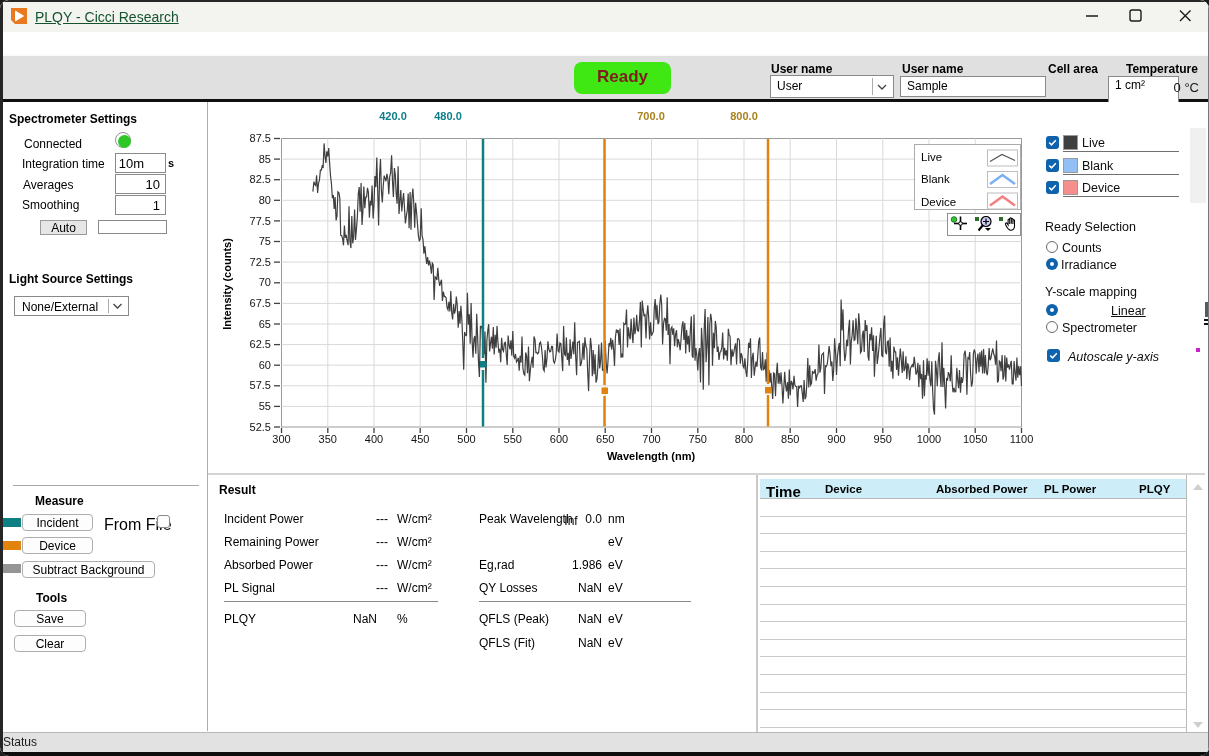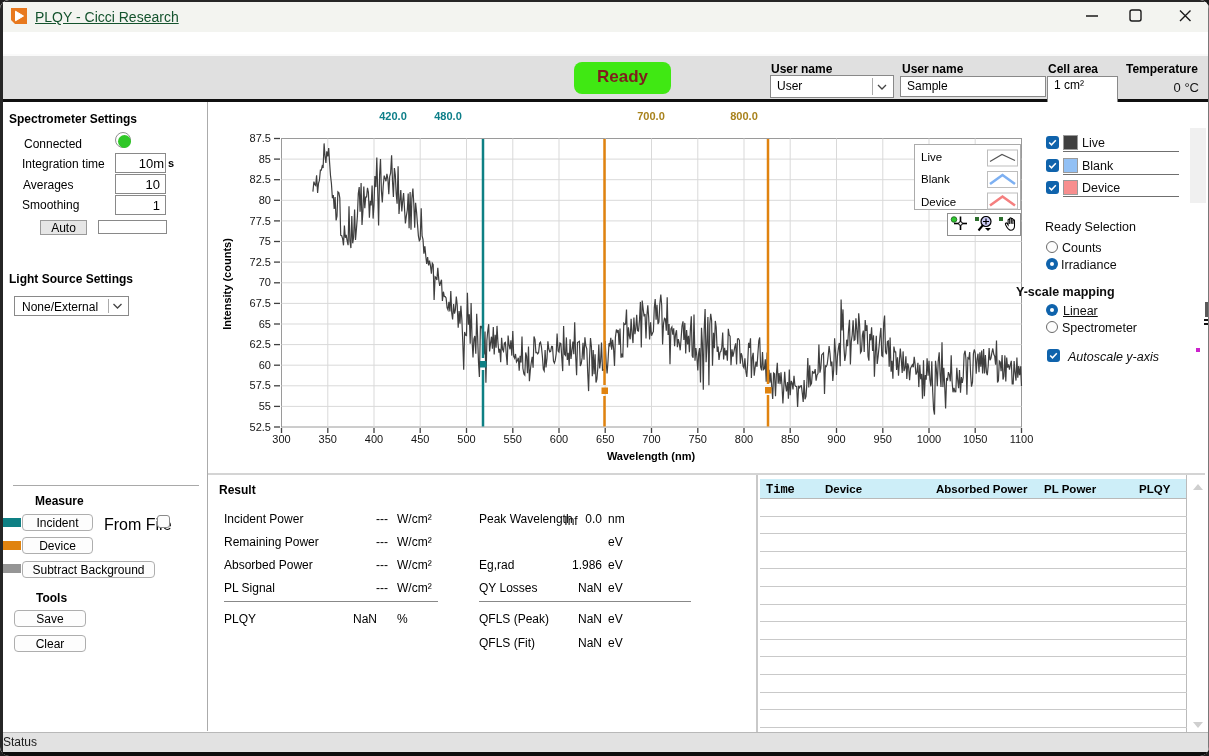--- a/index.html
+++ b/index.html
@@ -47,35 +47,35 @@
   <div class="abs" style="left:0;top:54px;width:100%;height:1.5px;background:#fafafa;z-index:5;"></div>
   <div class="abs" id="toolbar">
     <div class="abs" style="left:574px;top:7px;width:97px;height:32px;background:#40e813;color:#7f1d1d;font-size:17px;font-weight:bold;text-align:center;padding-top:5px;border-radius:8px;">Ready</div>
     <div class="blab" style="left:771px;top:7px">User name</div>
     <div class="inp" style="left:770px;top:20px;width:124px;height:23px;padding:3px 0 0 6px;">User<span style="position:absolute;right:2px;top:2px;bottom:2px;width:19px;border-left:1px solid #ababab;"><svg width="18" height="17" viewBox="0 0 18 17">
             <path d="M5,7 L9,11 L13,7" fill="none" stroke="#444" stroke-width="1.3"></path>
           </svg></span></div>
     <div class="blab" style="left:902px;top:7px">User name</div>
     <div class="inp" style="left:900px;top:21px;width:146px;height:21px;padding:2px 0 0 6px;">Sample</div>
     <div class="blab" style="left:1048px;top:7px">Cell area</div>
-    <div class="inp" style="left:1047px;top:21px;width:71px;height:27px;padding:1px 0 0 6px;">1 cm²</div>
+    <div class="inp" style="left:1108px;top:21px;width:71px;height:27px;padding:1px 0 0 6px;">1 cm²</div>
     <div class="blab" style="left:1126px;top:7px">Temperature</div>
     <div class="abs" style="left:1120px;top:25px;width:79px;text-align:right;font-size:13px;color:#141414;">0 °C</div>
   </div>
 
   <div class="abs" id="content" style="left:0;top:102px;width:1205px;height:629px;background:#fff;">
     <div class="abs" style="left:207px;top:0;width:1px;height:629px;background:#ababab;"></div>
     <div class="abs" style="left:208px;top:371px;width:997px;height:2px;background:#d4d4d4;"></div>
 
     <div class="blab" style="left:9px;top:10px;">Spectrometer Settings</div>
     <div class="res" style="left:24px;top:35px;">Connected</div>
     <div class="abs" style="left:114.5px;top:29.5px;width:16px;height:16px;border-radius:50%;border:1.5px solid #909090;background:#fff;"></div>
     <div class="abs" style="left:117.5px;top:32.5px;width:13px;height:13px;border-radius:50%;background:#2fc727;"></div>
     <div class="res" style="left:22px;top:55px;">Integration time</div>
-    <div class="inp" style="left:115px;top:51px;width:51px;height:20px;font-size:13px;text-align:right;padding:2px 1px 0 0;">10m</div>
+    <div class="inp" style="left:115px;top:51px;width:51px;height:20px;font-size:13px;text-align:right;padding:2px 21px 0 0;">10m</div>
     <div class="res" style="left:168px;top:55px;font-weight:bold;font-size:11px;">s</div>
     <div class="res" style="left:23px;top:76px;">Averages</div>
     <div class="inp" style="left:115px;top:72px;width:51px;height:20px;font-size:13px;text-align:right;padding:2px 5px 0 0;">10</div>
     <div class="res" style="left:22px;top:96px;text-align:center;">Smoothing</div>
     <div class="inp" style="left:115px;top:93px;width:51px;height:20px;font-size:13px;text-align:right;padding:2px 5px 0 0;">1</div>
     <div class="btn" style="left:40px;top:118px;width:47px;height:15px;background:#e6e6e6;border:1px solid #9a9a9a;border-radius:0;font-size:12px;">Auto</div>
     <div class="inp" style="left:98px;top:118px;width:69px;height:14px;"></div>
     <div class="blab" style="left:9px;top:170px;">Light Source Settings</div>
     <div class="inp" style="left:14px;top:194px;width:115px;height:20px;padding:3px 0 0 7px;">None/External<span style="position:absolute;right:2px;top:2px;bottom:2px;width:18px;border-left:1px solid #ababab;"><svg width="17" height="14" viewBox="0 0 17 14">
             <path d="M4.5,5 L8.5,9 L12.5,5" fill="none" stroke="#444" stroke-width="1.3"></path>
@@ -262,23 +262,23 @@
       </div>
     <div class="swatch" style="left:1063px;top:78px;background:#f78e8e;"></div>
     <div class="rl" style="left:1082px;top:79px;">Device</div>
     <div class="abs" style="left:1063px;top:93.5px;width:116px;height:1px;background:#6f6f6f;"></div>
     <div class="abs" style="left:1190px;top:26px;width:16px;height:75px;background:#f0f0f0;"></div>
     <div class="rl" style="left:1045px;top:118px;">Ready Selection</div>
     <div class="radio r-off" style="left:1046px;top:139px;"></div>
     <div class="rl" style="left:1062px;top:139px;">Counts</div>
     <div class="radio r-on" style="left:1046px;top:156px;"></div>
     <div class="rl" style="left:1061px;top:156px;">Irradiance</div>
-    <div class="rl" style="left:1016px;top:183px;font-weight:bold;">Y-scale mapping</div>
+    <div class="rl" style="left:1045px;top:183px;">Y-scale mapping</div>
     <div class="radio r-on" style="left:1046px;top:202px;"></div>
-    <div class="rl" style="left:1063px;top:202px;text-decoration:underline;">Linear</div>
+    <div class="rl" style="left:1111px;top:202px;text-decoration:underline;">Linear</div>
     <div class="radio r-off" style="left:1046px;top:219px;"></div>
     <div class="rl" style="left:1062px;top:219px;">Spectrometer</div>
     <div class="cb" style="left:1047px;top:247px;">
         <svg width="11" height="11" viewBox="0 0 11 11">
           <path d="M2.2,5.5 L4.5,7.8 L8.8,3.2" fill="none" stroke="#fff" stroke-width="1.5"></path>
         </svg>
       </div>
     <div class="rl" style="left:1068px;top:248px;font-style:italic;">Autoscale y-axis</div>
     <div class="abs" style="left:1205px;top:200px;width:3px;height:15px;background:#5a5a5a;"></div>
     <div class="abs" style="left:1204px;top:217px;width:4px;height:2px;background:#111;"></div>
@@ -317,21 +317,21 @@
     <div class="res" style="left:479px;top:510px;">QFLS (Peak)</div>
     <div class="res" style="left:540px;top:510px;width:62px;text-align:right;">NaN</div>
     <div class="res" style="left:608px;top:510px;">eV</div>
     <div class="res" style="left:479px;top:534px;">QFLS (Fit)</div>
     <div class="res" style="left:540px;top:534px;width:62px;text-align:right;">NaN</div>
     <div class="res" style="left:608px;top:534px;">eV</div>
 
     <div class="abs" style="left:755.5px;top:373px;width:2px;height:358px;background:#c9c9c9;"></div>
     <div class="abs" style="left:760px;top:376.5px;width:427px;height:19.5px;background:#cdeef8;"></div>
     <div class="abs" style="left:760px;top:373px;width:427px;height:358px;border-right:1px solid #bbb;"></div>
-    <div class="blab" style="left:766px;top:381px;font-size:12px;font-family:Liberation Mono, monospace;">Time</div>
+    <div class="blab" style="left:766px;top:381px;font-size:15px;">Time</div>
     <div class="blab" style="left:825px;top:381px;font-size:11.5px;">Device</div>
     <div class="blab" style="left:936px;top:381px;font-size:11.5px;">Absorbed Power</div>
     <div class="blab" style="left:1044px;top:381px;font-size:11.5px;">PL Power</div>
     <div class="blab" style="left:1139px;top:381px;font-size:11.5px;">PLQY</div>
     <div class="abs" style="left:760px;top:396px;width:427px;height:1px;background:#b9b9b9;"></div>
     <div class="abs" style="left:760px;top:413.5px;width:427px;height:1px;background:#c9c9c9;"></div>
       <div class="abs" style="left:760px;top:431.1px;width:427px;height:1px;background:#c9c9c9;"></div>
       <div class="abs" style="left:760px;top:448.7px;width:427px;height:1px;background:#c9c9c9;"></div>
       <div class="abs" style="left:760px;top:466.3px;width:427px;height:1px;background:#c9c9c9;"></div>
       <div class="abs" style="left:760px;top:483.9px;width:427px;height:1px;background:#c9c9c9;"></div>

